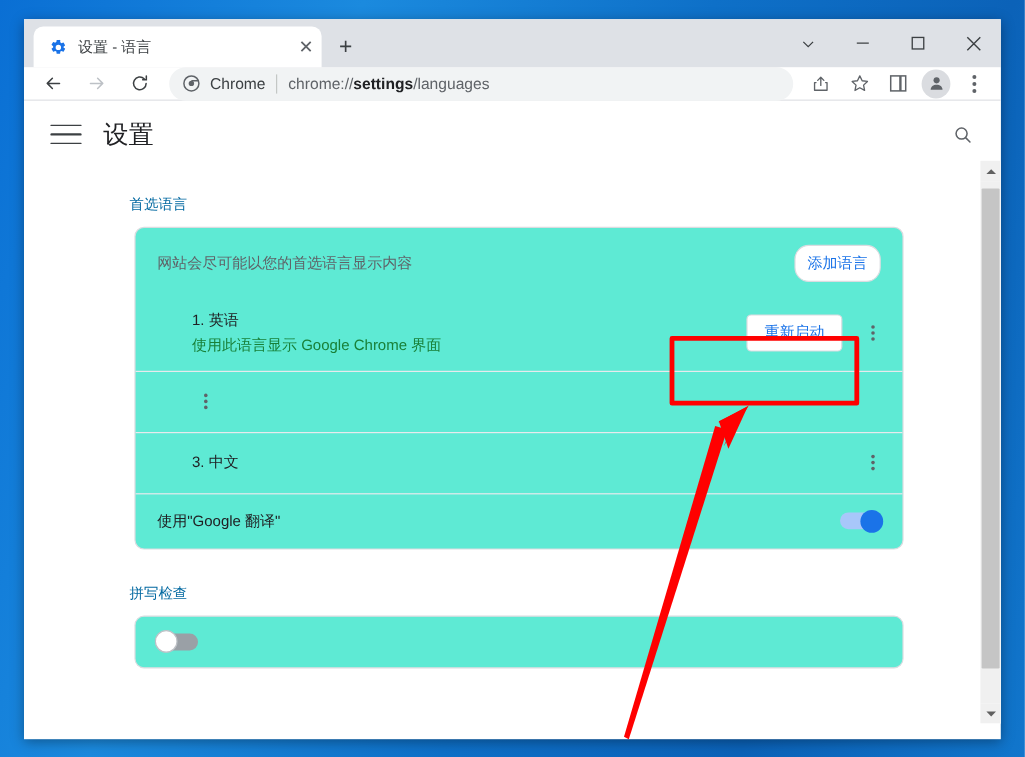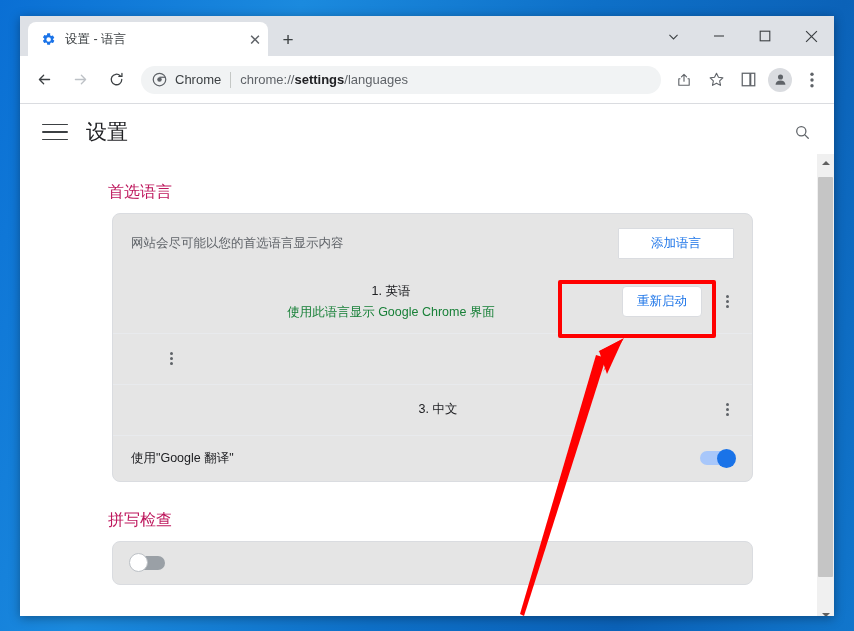--- a/index.html
+++ b/index.html
@@ -79,21 +79,21 @@
   }
   .win-btn {
     width: 46px; height: 40px;
     display: flex; align-items: center; justify-content: center;
     color: #3c4043;
   }
   .win-btn.close { color: #3c4043; }
 
   
   .toolbar {
-    height: 48px;
+    height: 28px;
     background: #ffffff;
     display: flex;
     align-items: center;
     padding: 0 6px 0 6px;
     border-bottom: 1px solid #dadce0;
     box-sizing: border-box;
   }
   .nav-btn {
     width: 30px; height: 30px;
     margin: 0 3px;
@@ -197,63 +197,63 @@
 
   .scroll-area {
     position: absolute;
     left: 0; top: 50px; right: 17px; bottom: 0;
     overflow: hidden;
   }
   .content-inner {
     padding: 0 0 0 0;
   }
   .section-label {
-    font-size: 16px;
-    color: #be185d;
+    font-size: 12px;
+    color: #0369a1;
     margin: 28px 0 10px 88px;
   }
   .card {
     margin-left: 92px;
     margin-right: 64px;
-    background: #e5e5e5;
+    background: #5eead4;
     border: 1px solid #dadce0;
     border-radius: 8px;
     box-sizing: border-box;
   }
   .card-head {
     display: flex;
     align-items: center;
     padding: 14px 18px 12px 18px;
   }
   .card-head-text {
     flex: 1;
     font-size: 12.5px;
     color: #5f6368;
   }
   .btn-outline {
     border: 1px solid #dadce0;
-    border-radius: 1px;
+    border-radius: 12px;
     background: #fff;
     color: #1a73e8;
     font-size: 12.5px;
-    padding: 8px 32px;
+    padding: 8px 10px;
     font-family: inherit;
     line-height: 1;
     white-space: nowrap;
   }
   .lang-row {
     display: flex;
     align-items: center;
     padding: 12px 14px 12px 47px;
     border-top: 1px solid #e8eaed;
     min-height: 42px;
     box-sizing: border-box;
   }
   .lang-row.first { border-top: none; }
-  .lang-text { flex: 1; text-align: center; }
+  .lang-text { flex: 1; }
   .lang-name {
     font-size: 12.5px;
     color: #202124;
   }
   .lang-sub {
     font-size: 12.5px;
     margin-top: 4px;
   }
   .lang-sub.green { color: #188038; }
   .lang-sub.gray { color: #5f6368; }

